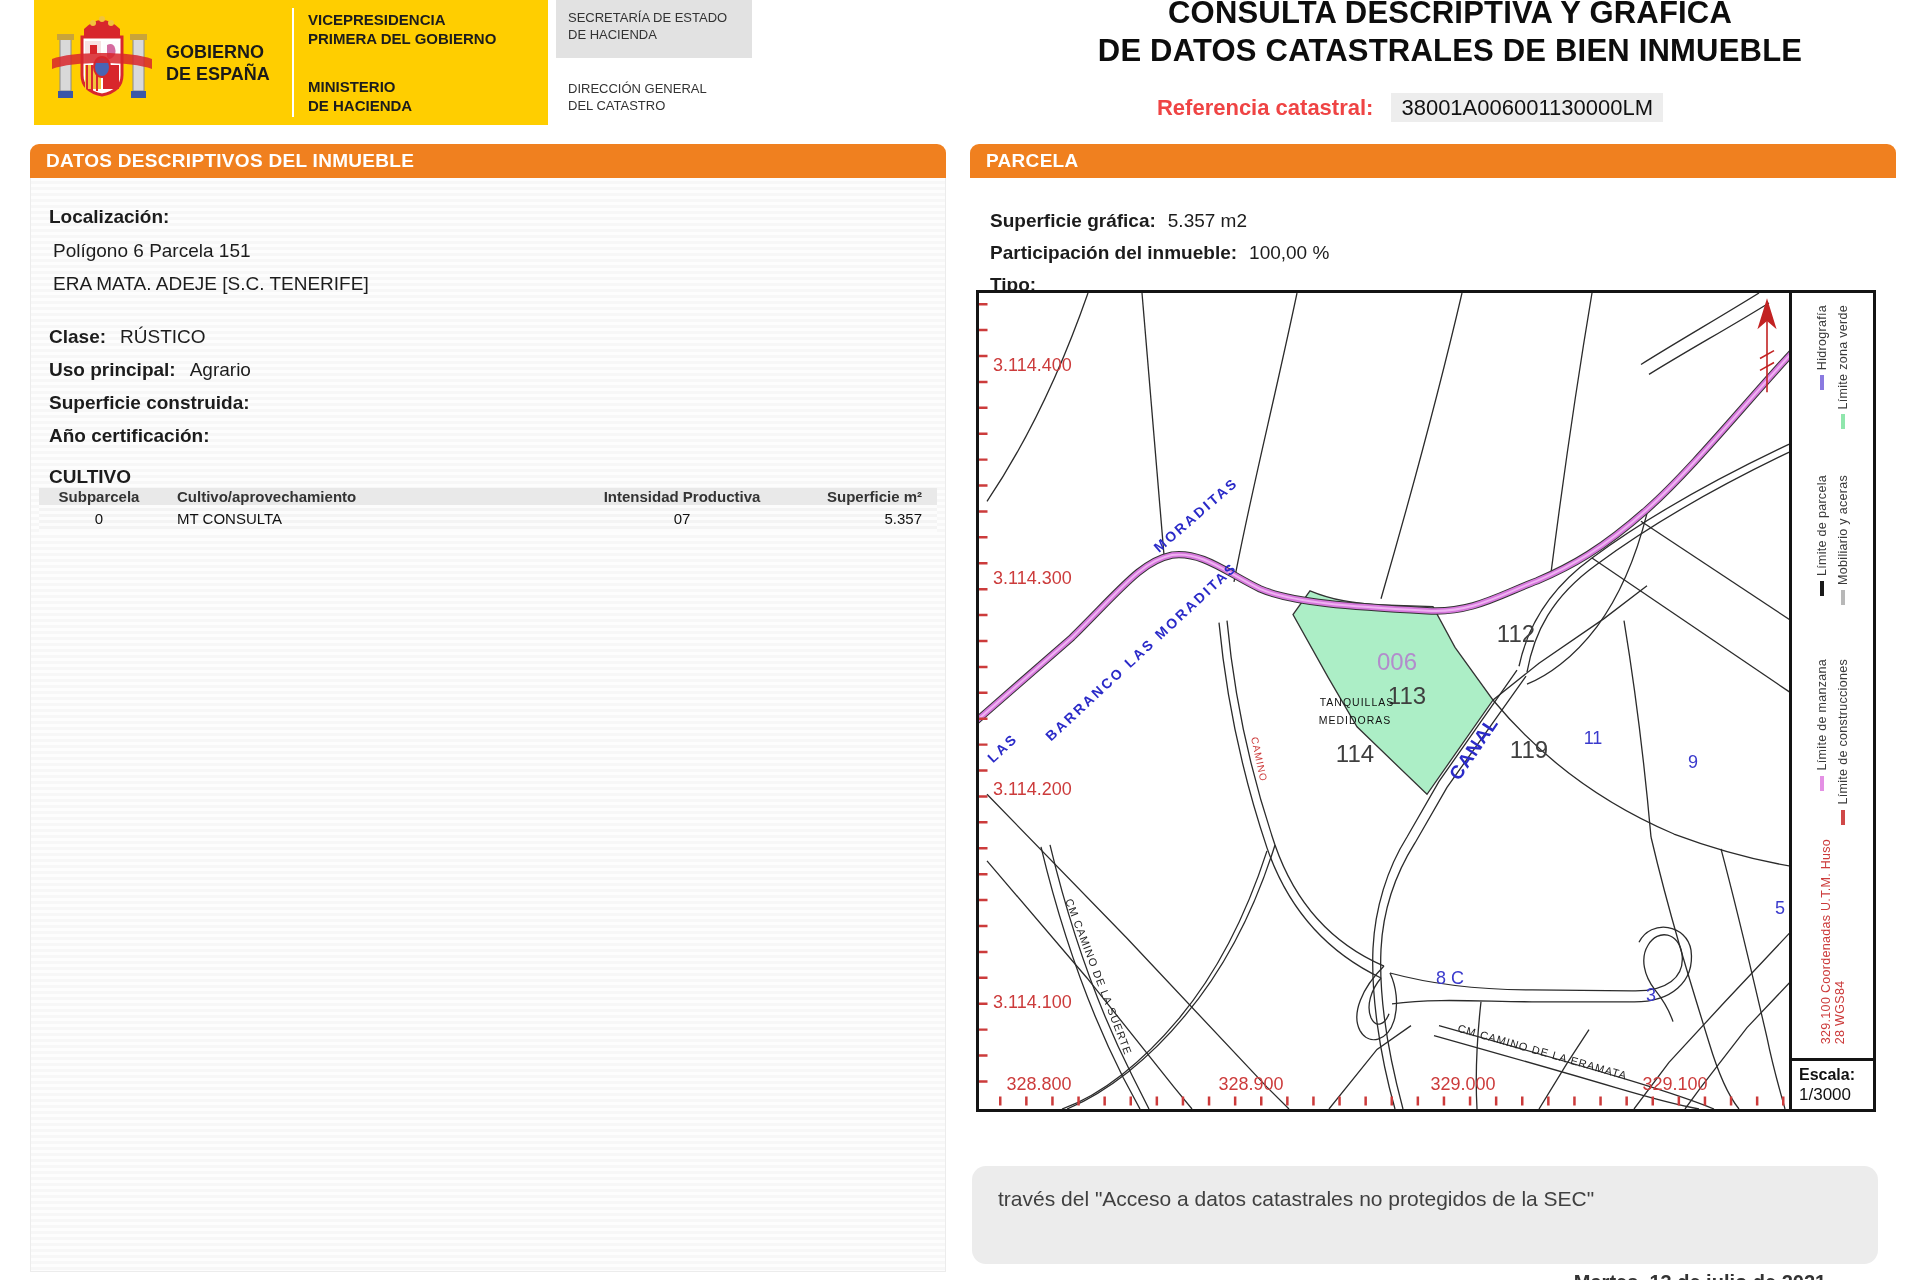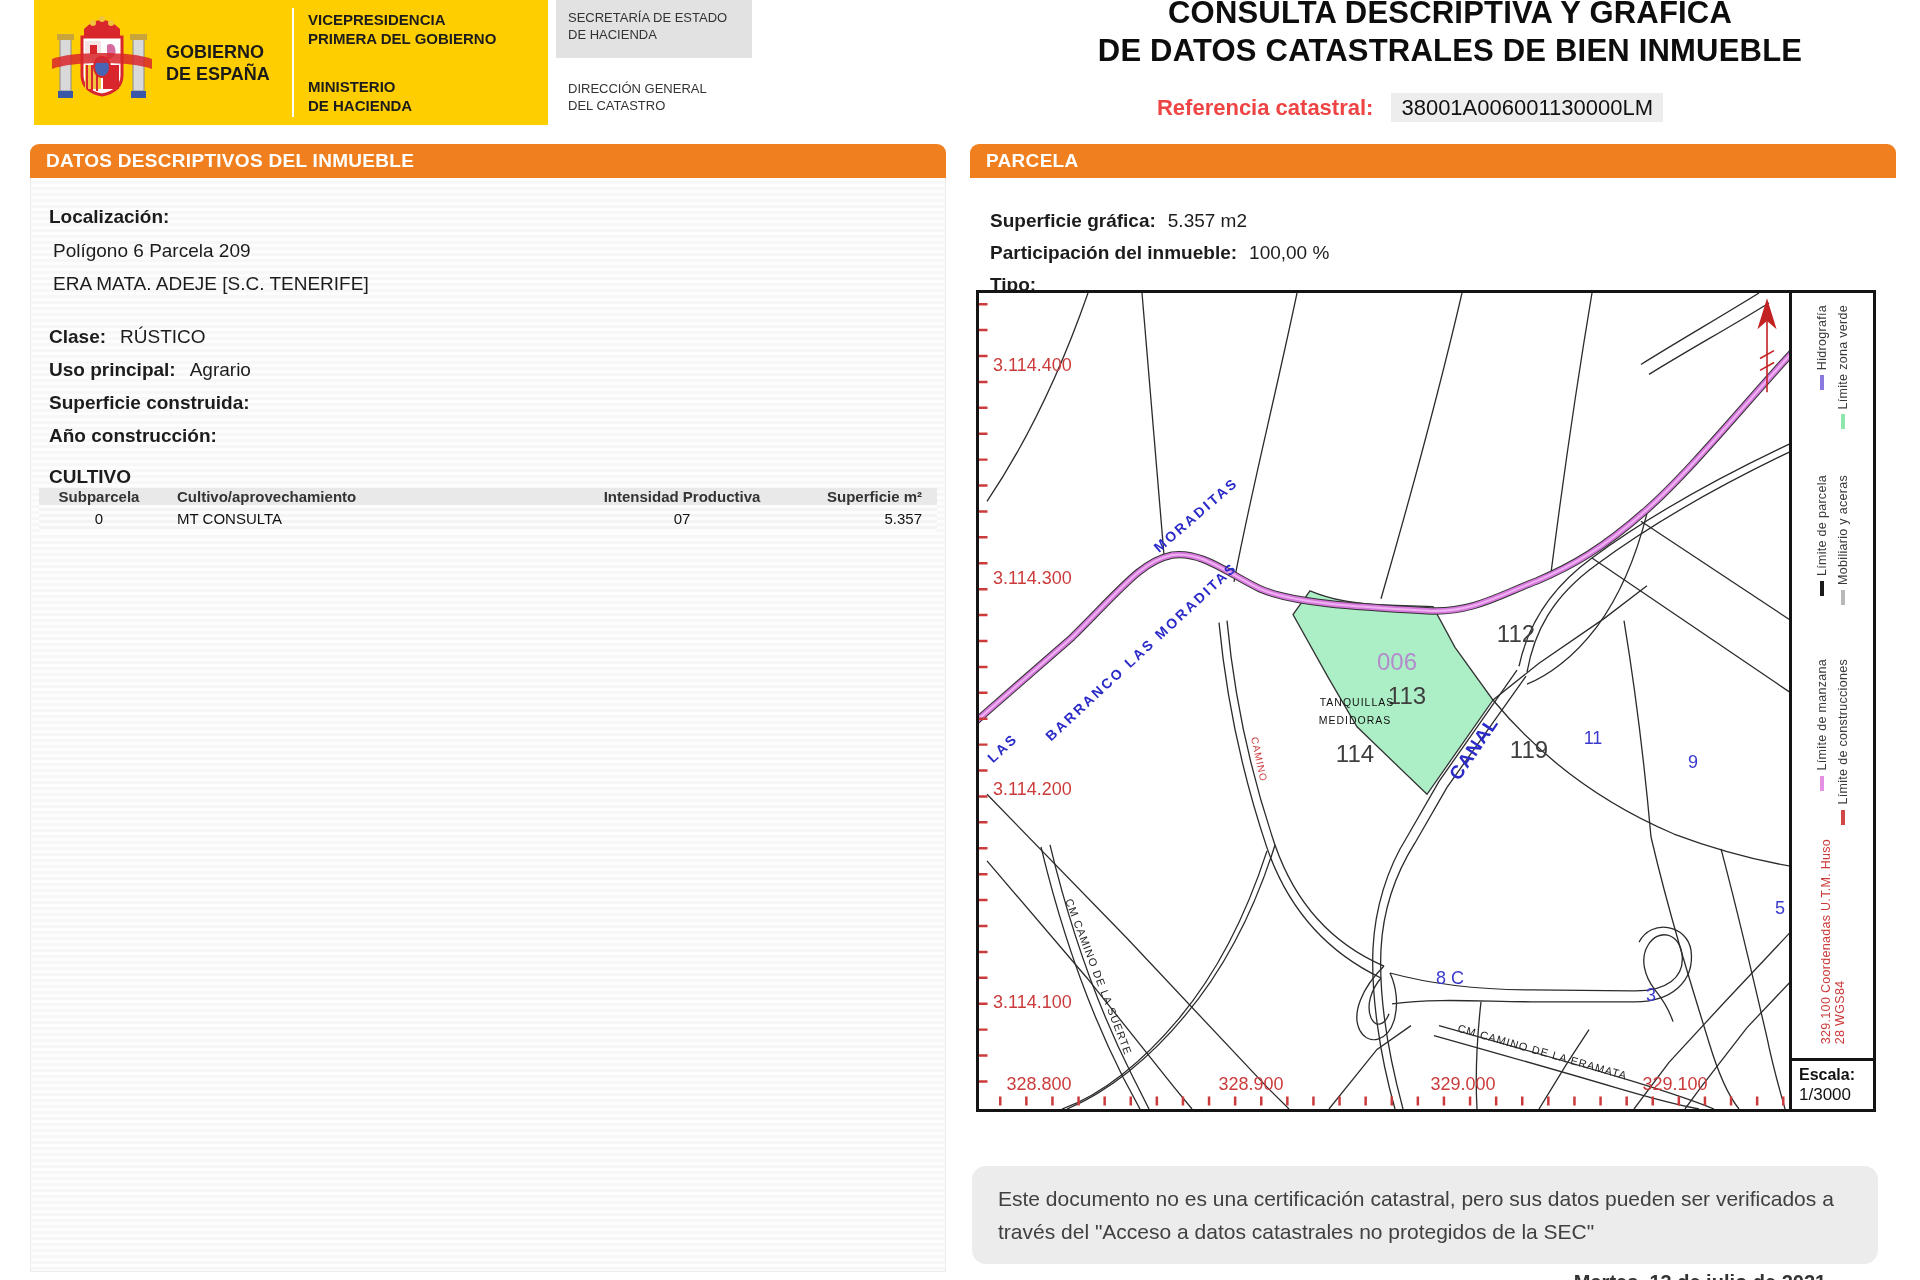--- a/index.html
+++ b/index.html
@@ -144,34 +144,34 @@
   <div>DE DATOS CATASTRALES DE BIEN INMUEBLE</div>
 </div>
 <div class="abs refline">
   <span class="lbl">Referencia catastral:</span><span class="val">38001A006001130000LM</span>
 </div>
 
 <div class="abs leftpanel">
   <div class="panel-bar">DATOS DESCRIPTIVOS DEL INMUEBLE</div>
   <div class="leftbody">
     <div class="abs fld-label" style="left:18px;top:28px;">Localización:</div>
-    <div class="abs loc-line" style="left:22px;top:62px;">Polígono 6 Parcela 209</div>
+    <div class="abs loc-line" style="left:22px;top:62px;">Polígono 6 Parcela 151</div>
     <div class="abs loc-line" style="left:22px;top:95px;">ERA MATA. ADEJE [S.C. TENERIFE]</div>
 
     <div class="abs" style="left:18px;top:148px;">
       <span class="fld-label">Clase:</span><span class="fld-value">RÚSTICO</span>
     </div>
     <div class="abs" style="left:18px;top:181px;">
       <span class="fld-label">Uso principal:</span><span class="fld-value">Agrario</span>
     </div>
     <div class="abs" style="left:18px;top:214px;">
       <span class="fld-label">Superficie construida:</span><span class="fld-value"></span>
     </div>
     <div class="abs" style="left:18px;top:247px;">
-      <span class="fld-label">Año construcción:</span><span class="fld-value"></span>
+      <span class="fld-label">Año certificación:</span><span class="fld-value"></span>
     </div>
 
     <div class="abs cultivo-title" style="left:18px;top:288px;">CULTIVO</div>
     <div class="abs ctable">
       <div class="hrow">
         <div class="c1">Subparcela</div>
         <div class="c2">Cultivo/aprovechamiento</div>
         <div class="c3">Intensidad Productiva</div>
         <div class="c4">Superficie m²</div>
       </div>
@@ -332,16 +332,15 @@
     </div>
     <div class="vtxt utmnote">329.100 Coordenadas U.T.M. Huso 28 WGS84</div>
     <div class="escala">
       <div class="e1">Escala:</div>
       <div class="e2">1/3000</div>
     </div>
   </div>
 </div>
 
 <div class="abs disclaimer">
-  <div>Este documento no es una certificación catastral, pero sus datos pueden ser verificados a</div>
   <div>través del "Acceso a datos catastrales no protegidos de la SEC"</div>
 </div>
 <div class="abs datefoot">Martes, 13 de julio de 2021</div>
 
 </body></html>

